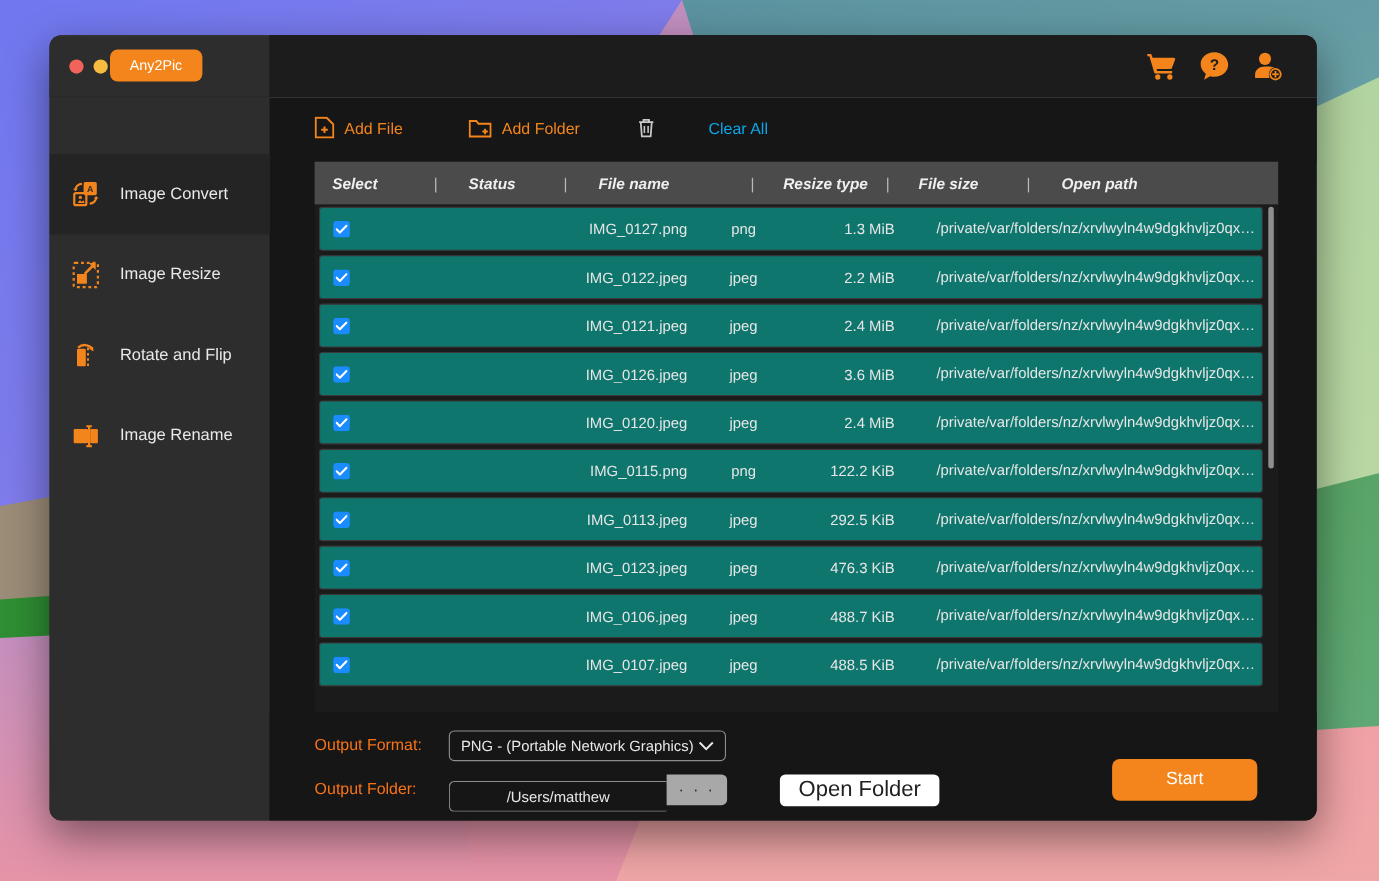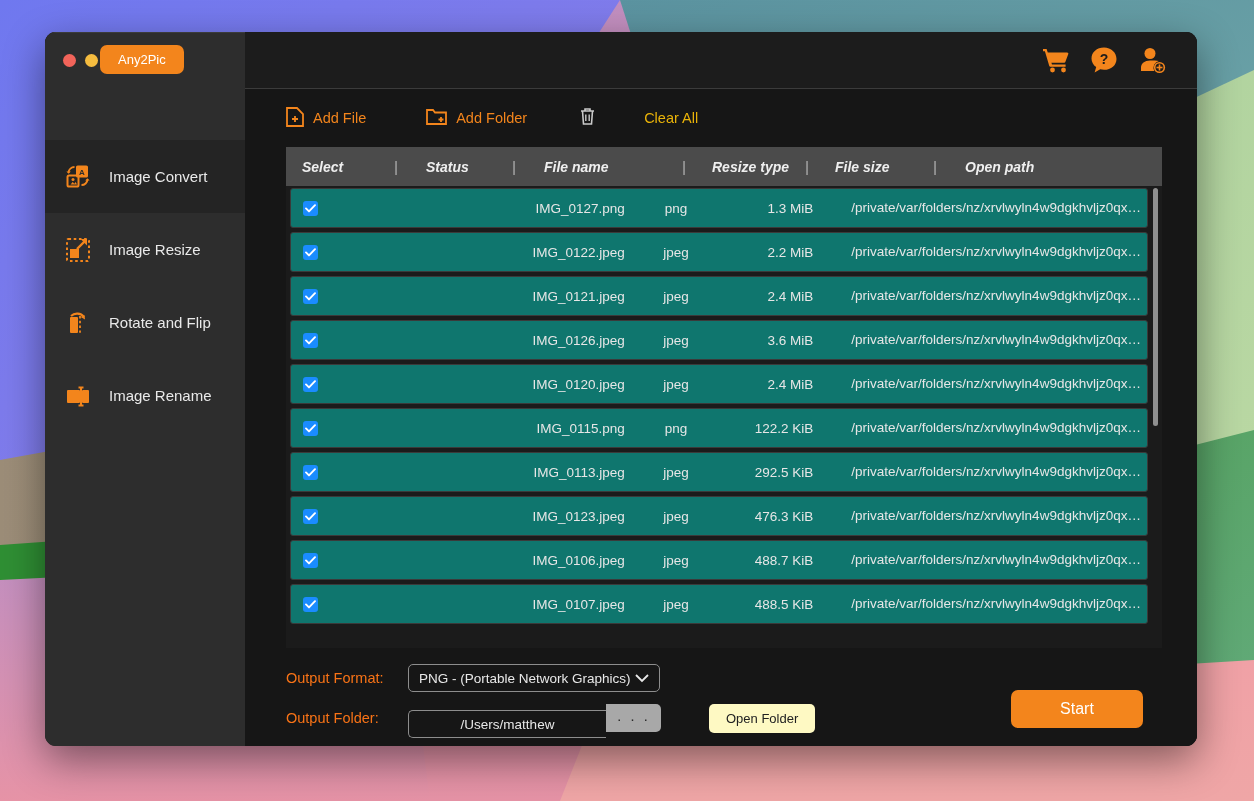--- a/index.html
+++ b/index.html
@@ -137,21 +137,21 @@
     background: #161616;
   }
   .tool-btn {
     display: flex;
     align-items: center;
     gap: 9px;
     cursor: pointer;
     font-size: 14.5px;
     color: #f3851c;
   }
-  .tool-btn.muted { color: #eab308; gap: 48px; }
+  .tool-btn.muted { color: #0ea5e9; gap: 48px; }
   .tool-gap-1 { width: 60px; }
   .tool-gap-2 { width: 52px; }
 
   
   .table-wrap {
     flex: 1 1 auto;
     margin: 0 35px 0 41px;
     background: #1b1b1b;
     display: flex;
     flex-direction: column;
@@ -285,24 +285,24 @@
     letter-spacing: 2px;
     display: flex;
     align-items: center;
     justify-content: center;
     cursor: pointer;
   }
   .open-folder-btn {
     margin-left: 48px;
     height: 29px;
     padding: 0 17px;
-    background: #fef9c3;
+    background: #ffffff;
     border-radius: 5px;
     color: #212121;
-    font-size: 13px;
+    font-size: 20px;
     display: flex;
     align-items: center;
     cursor: pointer;
   }
   .start-btn {
     position: absolute;
     right: 54px;
     bottom: 18px;
     width: 132px;
     height: 38px;

